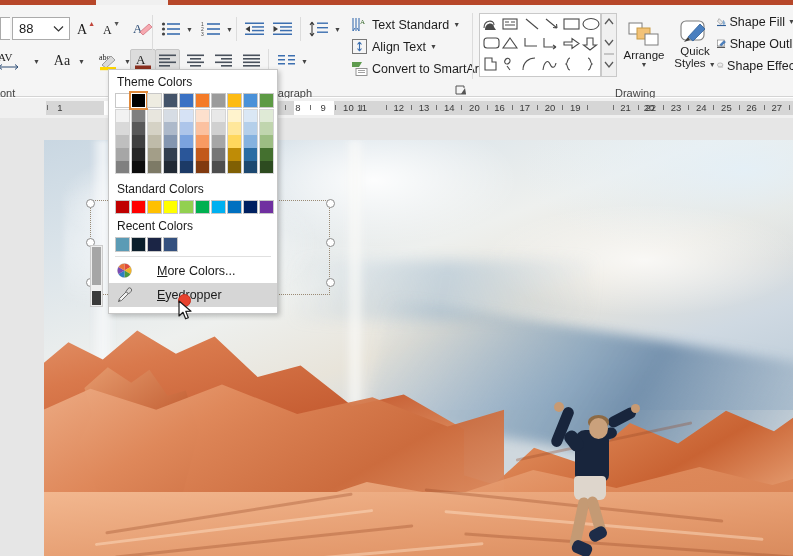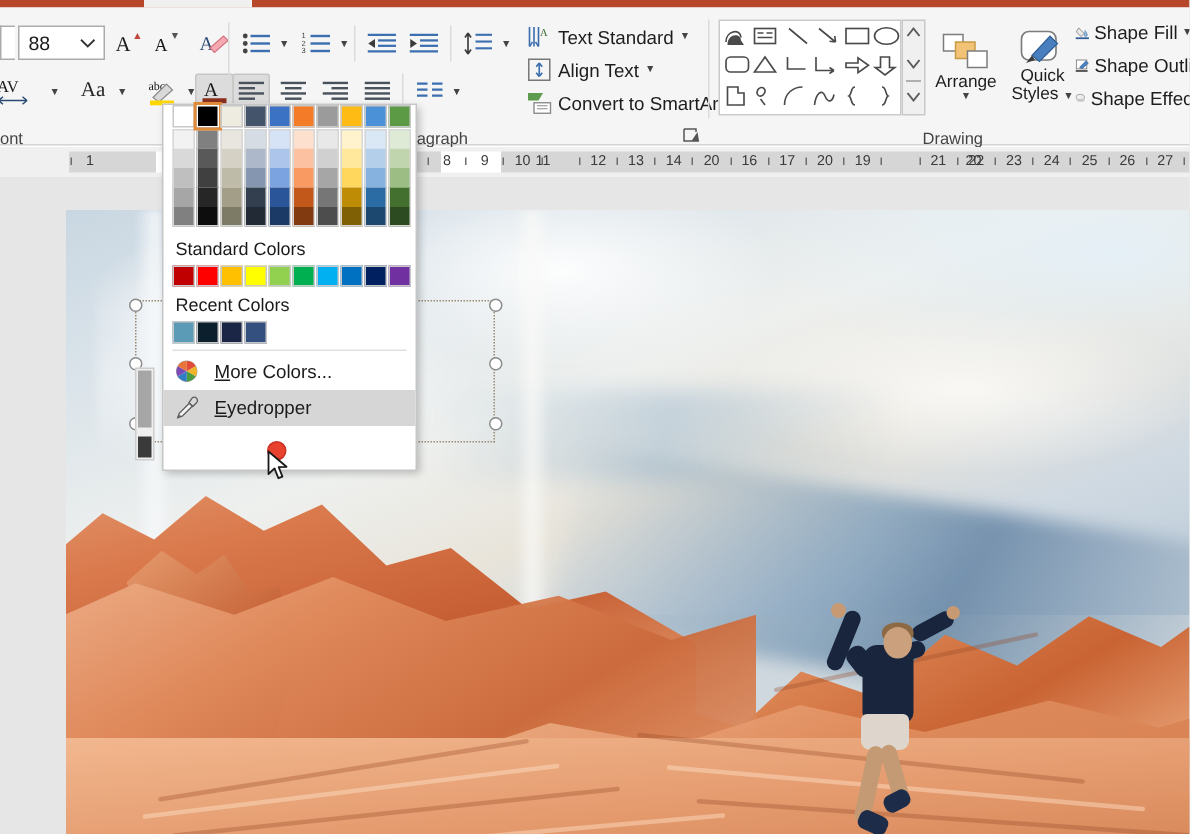--- a/index.html
+++ b/index.html
@@ -257,21 +257,21 @@
   .tint-cell { display:block; width:14.5px; height:13px; border-left:1px solid #d6d6d6; border-right:1px solid #d6d6d6; }
   .tint-col .tint-cell:last-child { border-bottom:1px solid #d6d6d6; }
   .tint-col .tint-cell:first-child { border-top:1px solid #d6d6d6; }
   .menu-div { height:1px; background:#e0e0e0; margin:4px 6px 2px 6px; }
   .menu-item {
     position:relative; height:24px; display:flex; align-items:center;
     padding-left:8px; font-size:12.5px; color:#1b1b1b; cursor:default;
   }
   .menu-item.hot { background:#d6d6d6; }
   .menu-item .mi-ico { width:22px; display:flex; align-items:center; }
-  .menu-item .mi-txt { padding-left:4px; }
+  .menu-item .mi-txt { padding-left:4px;margin-left:14px; }
   .menu-item .mi-txt u { text-decoration:underline; }
 
   
   #cursor { position:absolute; left:178px; top:300px; width:16px; height:22px; pointer-events:none; }
   #preview-dot {
     position:absolute; left:178px; top:294px; width:13px; height:13px;
     border-radius:50%; background:#e8422e; border:1px solid #c7301f;
   }
 </style>
 </head>
@@ -693,20 +693,21 @@
 <div class="handle" style="left:86px;top:278px;"></div>
 <div class="handle" style="left:326px;top:278px;"></div>
 
 <div id="tb-scroll">
   <div class="thumb"></div>
   <div class="btn"></div>
 </div>
 
 <div id="color-menu">
 
+  <div class="menu-section">Theme Colors</div>
   <div class="swatch-row" id="theme-row"><span class="sw" title="#ffffff" style="background: rgb(255, 255, 255);"></span><span class="sw sel" title="#000000" style="background: rgb(0, 0, 0);"></span><span class="sw" title="#eeece1" style="background: rgb(238, 236, 225);"></span><span class="sw" title="#44546a" style="background: rgb(68, 84, 106);"></span><span class="sw" title="#3b72c4" style="background: rgb(59, 114, 196);"></span><span class="sw" title="#f47b28" style="background: rgb(244, 123, 40);"></span><span class="sw" title="#9b9b9b" style="background: rgb(155, 155, 155);"></span><span class="sw" title="#fdbb14" style="background: rgb(253, 187, 20);"></span><span class="sw" title="#4a91d8" style="background: rgb(74, 145, 216);"></span><span class="sw" title="#5d9a45" style="background: rgb(93, 154, 69);"></span></div>
   <div class="tint-grid" id="tint-grid"><span class="tint-col"><span class="tint-cell" title="#f2f2f2" style="background: rgb(242, 242, 242);"></span><span class="tint-cell" title="#d9d9d9" style="background: rgb(217, 217, 217);"></span><span class="tint-cell" title="#bfbfbf" style="background: rgb(191, 191, 191);"></span><span class="tint-cell" title="#a6a6a6" style="background: rgb(166, 166, 166);"></span><span class="tint-cell" title="#808080" style="background: rgb(128, 128, 128);"></span></span><span class="tint-col"><span class="tint-cell" title="#808080" style="background: rgb(128, 128, 128);"></span><span class="tint-cell" title="#595959" style="background: rgb(89, 89, 89);"></span><span class="tint-cell" title="#404040" style="background: rgb(64, 64, 64);"></span><span class="tint-cell" title="#262626" style="background: rgb(38, 38, 38);"></span><span class="tint-cell" title="#0d0d0d" style="background: rgb(13, 13, 13);"></span></span><span class="tint-col"><span class="tint-cell" title="#e8e6de" style="background: rgb(232, 230, 222);"></span><span class="tint-cell" title="#d5d2c5" style="background: rgb(213, 210, 197);"></span><span class="tint-cell" title="#bfbba9" style="background: rgb(191, 187, 169);"></span><span class="tint-cell" title="#a39e88" style="background: rgb(163, 158, 136);"></span><span class="tint-cell" title="#7d7a66" style="background: rgb(125, 122, 102);"></span></span><span class="tint-col"><span class="tint-cell" title="#d6dce4" style="background: rgb(214, 220, 228);"></span><span class="tint-cell" title="#adb9ca" style="background: rgb(173, 185, 202);"></span><span class="tint-cell" title="#8496b0" style="background: rgb(132, 150, 176);"></span><span class="tint-cell" title="#333f4f" style="background: rgb(51, 63, 79);"></span><span class="tint-cell" title="#222a35" style="background: rgb(34, 42, 53);"></span></span><span class="tint-col"><span class="tint-cell" title="#d6e2f5" style="background: rgb(214, 226, 245);"></span><span class="tint-cell" title="#adc5ea" style="background: rgb(173, 197, 234);"></span><span class="tint-cell" title="#7ba3df" style="background: rgb(123, 163, 223);"></span><span class="tint-cell" title="#2a5699" style="background: rgb(42, 86, 153);"></span><span class="tint-cell" title="#1c3a66" style="background: rgb(28, 58, 102);"></span></span><span class="tint-col"><span class="tint-cell" title="#fde0cd" style="background: rgb(253, 224, 205);"></span><span class="tint-cell" title="#fbc1a0" style="background: rgb(251, 193, 160);"></span><span class="tint-cell" title="#f89a62" style="background: rgb(248, 154, 98);"></span><span class="tint-cell" title="#c2591a" style="background: rgb(194, 89, 26);"></span><span class="tint-cell" title="#813a0f" style="background: rgb(129, 58, 15);"></span></span><span class="tint-col"><span class="tint-cell" title="#e8e8e8" style="background: rgb(232, 232, 232);"></span><span class="tint-cell" title="#d0d0d0" style="background: rgb(208, 208, 208);"></span><span class="tint-cell" title="#a6a6a6" style="background: rgb(166, 166, 166);"></span><span class="tint-cell" title="#767676" style="background: rgb(118, 118, 118);"></span><span class="tint-cell" title="#4d4d4d" style="background: rgb(77, 77, 77);"></span></span><span class="tint-col"><span class="tint-cell" title="#fff3cd" style="background: rgb(255, 243, 205);"></span><span class="tint-cell" title="#ffe79b" style="background: rgb(255, 231, 155);"></span><span class="tint-cell" title="#ffd75c" style="background: rgb(255, 215, 92);"></span><span class="tint-cell" title="#bf8c06" style="background: rgb(191, 140, 6);"></span><span class="tint-cell" title="#806004" style="background: rgb(128, 96, 4);"></span></span><span class="tint-col"><span class="tint-cell" title="#dae7f5" style="background: rgb(218, 231, 245);"></span><span class="tint-cell" title="#b4cfea" style="background: rgb(180, 207, 234);"></span><span class="tint-cell" title="#85b2df" style="background: rgb(133, 178, 223);"></span><span class="tint-cell" title="#2a6ca3" style="background: rgb(42, 108, 163);"></span><span class="tint-cell" title="#1c4870" style="background: rgb(28, 72, 112);"></span></span><span class="tint-col"><span class="tint-cell" title="#dfead6" style="background: rgb(223, 234, 214);"></span><span class="tint-cell" title="#c0d5ae" style="background: rgb(192, 213, 174);"></span><span class="tint-cell" title="#9cbd83" style="background: rgb(156, 189, 131);"></span><span class="tint-cell" title="#44702f" style="background: rgb(68, 112, 47);"></span><span class="tint-cell" title="#2d4b20" style="background: rgb(45, 75, 32);"></span></span></div>
 
   <div class="menu-section">Standard Colors</div>
   <div class="swatch-row" id="standard-row"><span class="sw" title="#c00000" style="background: rgb(192, 0, 0);"></span><span class="sw" title="#ff0000" style="background: rgb(255, 0, 0);"></span><span class="sw" title="#ffc000" style="background: rgb(255, 192, 0);"></span><span class="sw" title="#ffff00" style="background: rgb(255, 255, 0);"></span><span class="sw" title="#92d050" style="background: rgb(146, 208, 80);"></span><span class="sw" title="#00b050" style="background: rgb(0, 176, 80);"></span><span class="sw" title="#00b0f0" style="background: rgb(0, 176, 240);"></span><span class="sw" title="#0070c0" style="background: rgb(0, 112, 192);"></span><span class="sw" title="#002060" style="background: rgb(0, 32, 96);"></span><span class="sw" title="#7030a0" style="background: rgb(112, 48, 160);"></span></div>
 
   <div class="menu-section">Recent Colors</div>
   <div class="swatch-row" id="recent-row"><span class="sw" title="#5b9bb5" style="background: rgb(91, 155, 181);"></span><span class="sw" title="#0c1f2c" style="background: rgb(12, 31, 44);"></span><span class="sw" title="#1b2545" style="background: rgb(27, 37, 69);"></span><span class="sw" title="#34507e" style="background: rgb(52, 80, 126);"></span></div>
 
   <div class="menu-div"></div>

